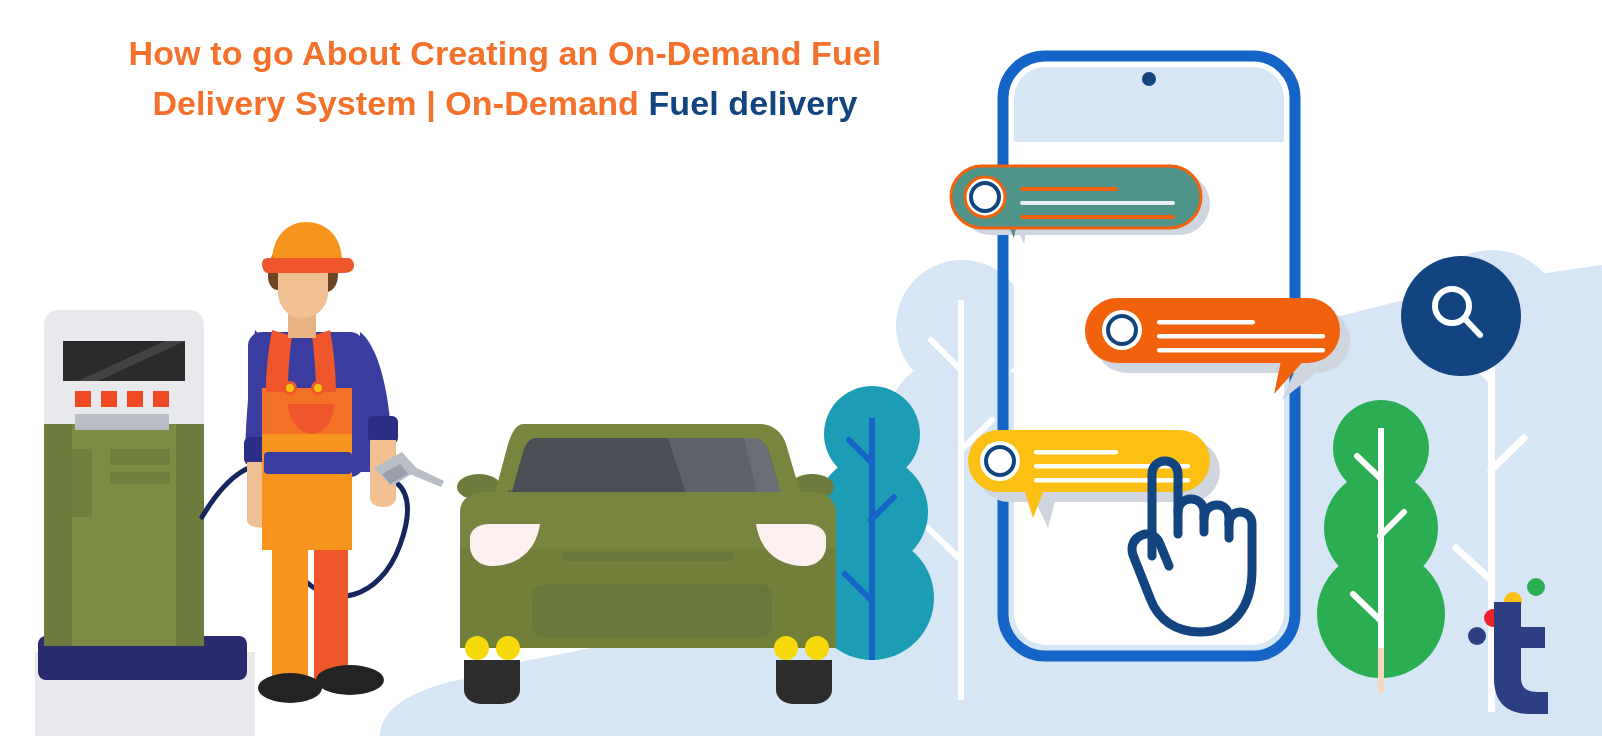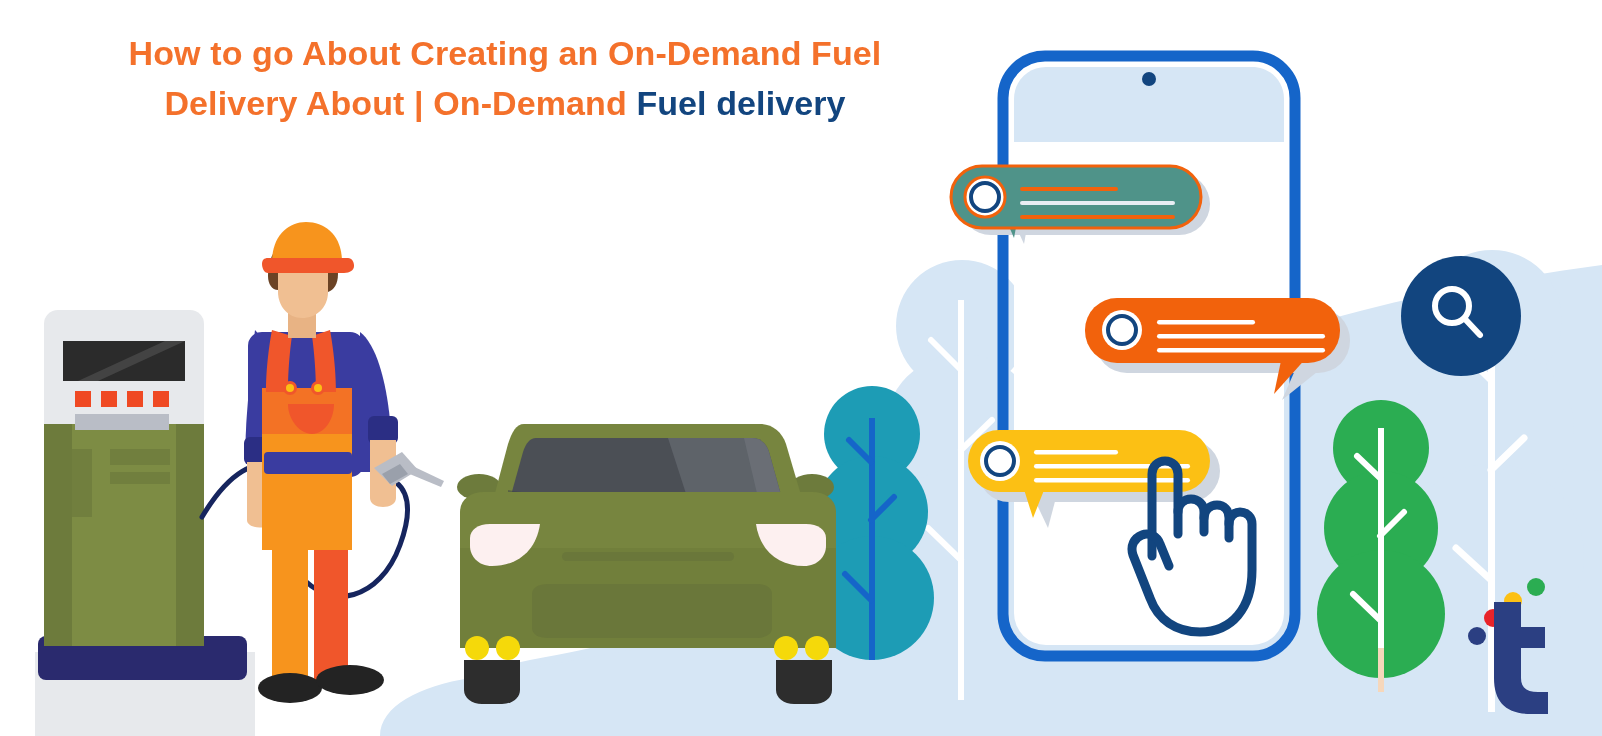--- a/index.html
+++ b/index.html
@@ -233,17 +233,17 @@
       </g>
 
     </g>
   </svg>
 
   <div id="title-block">
     <div class="title-line">
       <span class="t-orange">How to go About Creating an On-Demand Fuel</span>
     </div>
     <div class="title-line">
-      <span class="t-orange">Delivery About | On-Demand </span><span class="t-navy">Fuel delivery</span>
+      <span class="t-orange">Delivery System | On-Demand </span><span class="t-navy">Fuel delivery</span>
     </div>
   </div>
 
 </div>
 
 </body></html>

